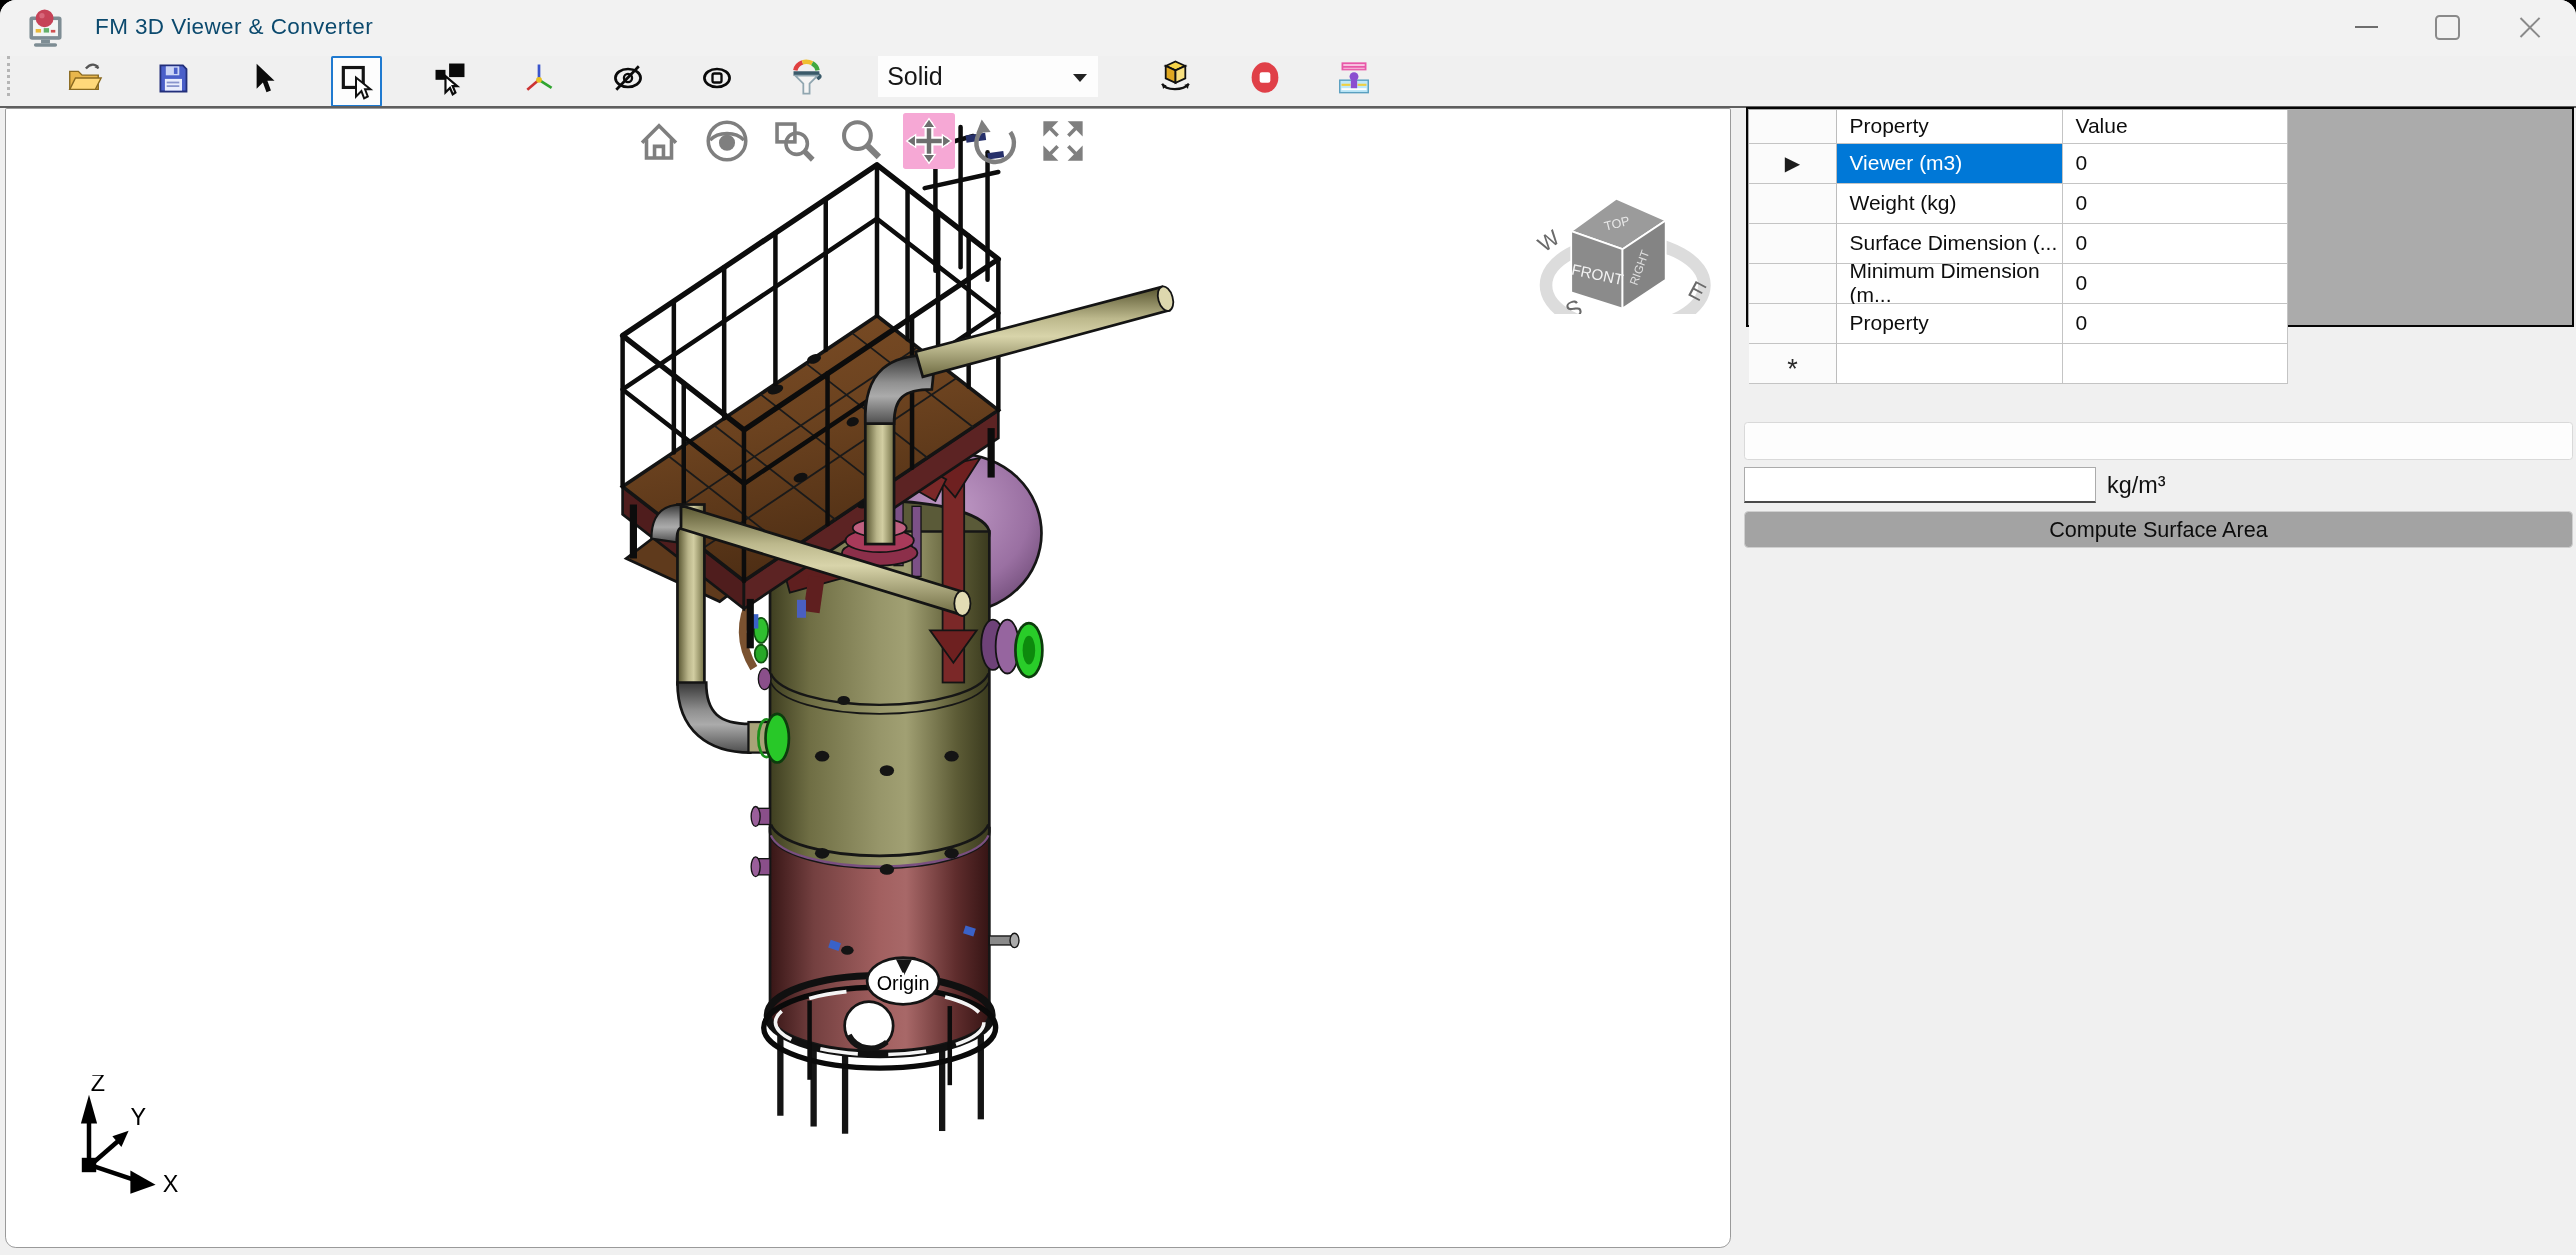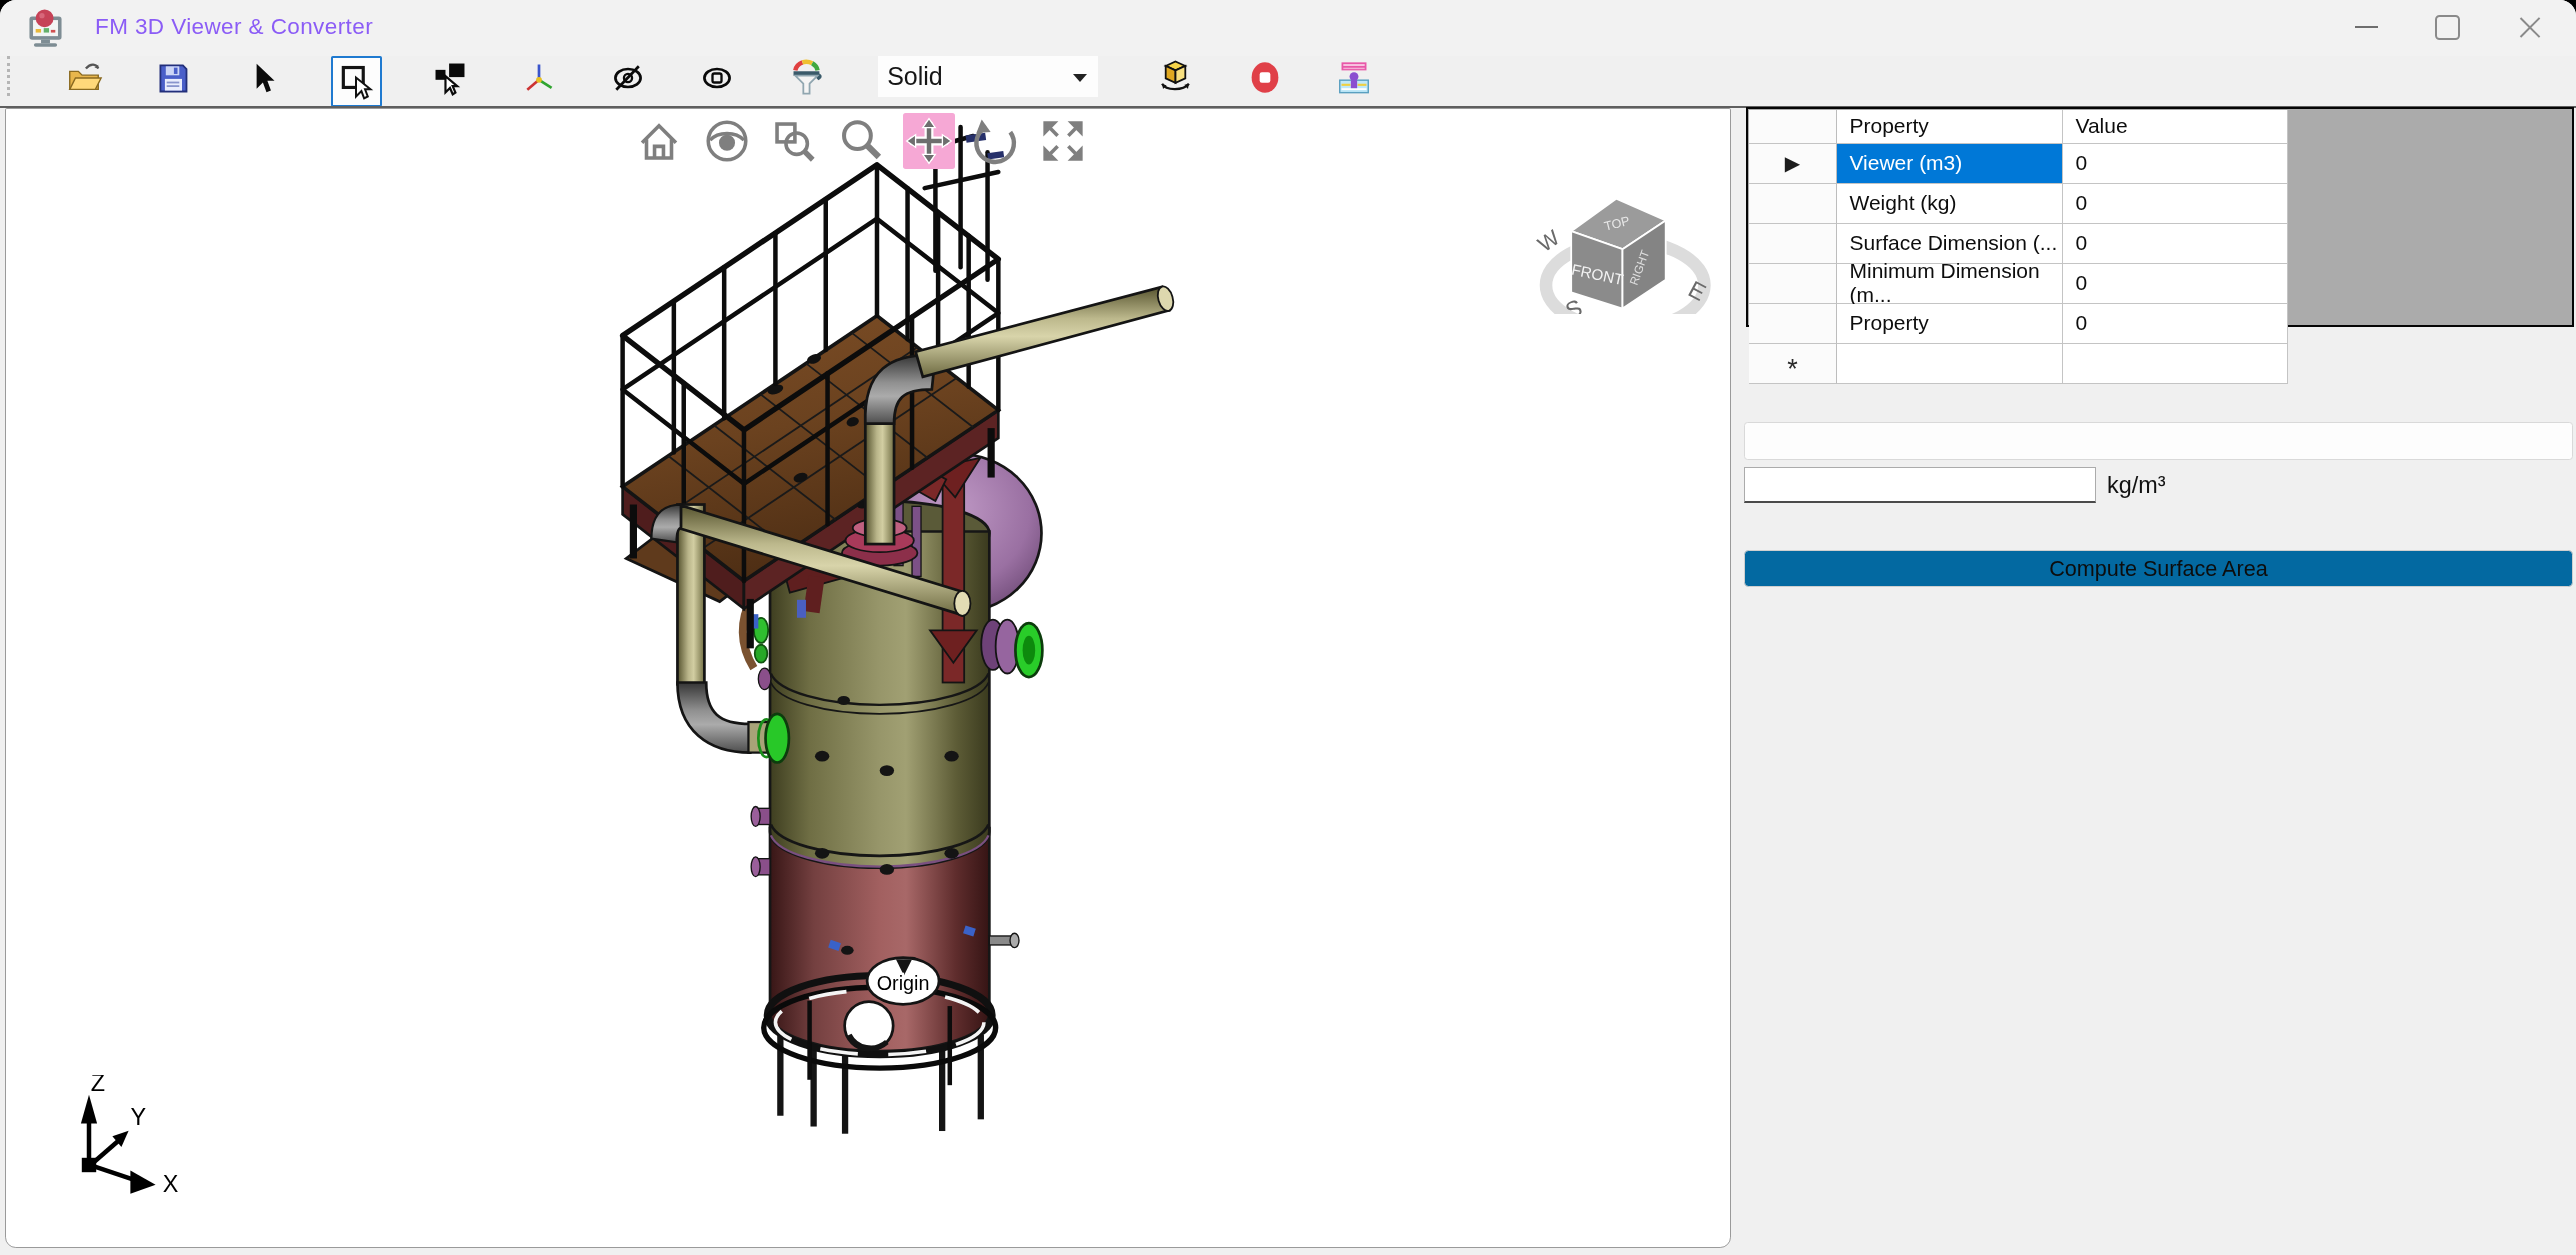--- a/index.html
+++ b/index.html
@@ -2,21 +2,21 @@
 <html style="font-size:14.4px"><head>
 <meta charset="utf-8">
 <style>
   html,body{margin:0;padding:0;background:#000;}
   body{width:2576px;height:1256px;position:relative;font-family:"Liberation Sans",sans-serif;-webkit-font-smoothing:antialiased;}
   .window{position:absolute;left:0;top:0;width:2576px;height:1256px;background:#f0f0f0;border-radius:16px 16px 0 0;overflow:hidden;}
 
   
   .titlebar{position:absolute;left:0;top:0;width:100%;height:56px;background:#f2f2f2;}
   .app-icon{position:absolute;left:25px;top:9px;width:41px;height:40px;}
-  .window-title{position:absolute;left:95px;top:13.5px;font-size:22.5px;color:#8b5cf6;letter-spacing:0.4px;}
+  .window-title{position:absolute;left:95px;top:13.5px;font-size:22.5px;color:#0c4a6e;letter-spacing:0.4px;}
   .win-btn{position:absolute;top:0;width:79px;height:54px;display:flex;align-items:center;justify-content:center;}
   .win-btn.min{left:2327px}.win-btn.max{left:2408px}.win-btn.close{left:2490px}
   .glyph-min{width:23.4px;height:2.7px;background:#6e6e6e;}
   .glyph-max{width:21px;height:21px;border:2.3px solid #8a8a8a;border-radius:4.5px;}
   .glyph-close{position:relative;width:23.4px;height:23.4px;}
   .glyph-close::before,.glyph-close::after{content:"";position:absolute;left:10.8px;top:-1.8px;width:2.3px;height:27px;background:#8a8a8a;}
   .glyph-close::before{transform:rotate(45deg);}
   .glyph-close::after{transform:rotate(-45deg);}
 
   
@@ -45,21 +45,21 @@
   .pcell{background:#fff;border-right:0.9px solid #c4c4c4;border-bottom:0.9px solid #c4c4c4;display:flex;align-items:center;padding-left:12.6px;box-sizing:border-box;height:40px;}
   .pcell.hdr{height:34px;}
   .pcell.rowhdr{background:#fbfbfb;padding-left:0;justify-content:center;border-right:0.9px solid #bdbdbd;}
   .pcell.selected{background:#0078d7;color:#fff;}
   .row-marker{color:#1c1c1c;font-size:20px;}
   .new-marker{color:#2a2a2a;font-size:27px;line-height:9px;margin-top:12.6px;}
 
   .empty-box{position:absolute;left:1744px;top:422px;width:829px;height:38px;background:#fdfdfd;border:0.9px solid #d9d9d9;border-radius:3.6px;box-sizing:border-box;}
   .density-input{position:absolute;left:1744px;top:467px;width:352px;height:36px;background:#fff;border:0.9px solid #ababab;border-bottom:2.7px solid #4a4a4a;box-sizing:border-box;font-size:21.6px;padding:0 7.2px;font-family:"Liberation Sans",sans-serif;}
   .unit-label{position:absolute;left:2107px;top:472px;font-size:23.4px;color:#111;}
-  .compute-btn{position:absolute;left:1744px;top:511px;width:829px;height:37px;background:#0369a1;border:0.9px solid #cfcfcf;border-radius:4.5px;box-sizing:border-box;font-size:21.6px;color:#0d0d0d;text-align:center;font-family:"Liberation Sans",sans-serif;display:flex;align-items:center;justify-content:center;margin-top:39px;}
+  .compute-btn{position:absolute;left:1744px;top:511px;width:829px;height:37px;background:#a3a3a3;border:0.9px solid #cfcfcf;border-radius:4.5px;box-sizing:border-box;font-size:21.6px;color:#0d0d0d;text-align:center;font-family:"Liberation Sans",sans-serif;display:flex;align-items:center;justify-content:center;}
 </style>
 </head>
 <body>
 
 <div class="window">
 
   <div class="titlebar">
     <svg class="app-icon" viewBox="0 0 46 44">
       <rect x="5" y="8" width="36" height="26" rx="3" fill="#7e8d94"></rect>
       <rect x="9" y="12" width="28" height="18" fill="#f2f5f4"></rect>

